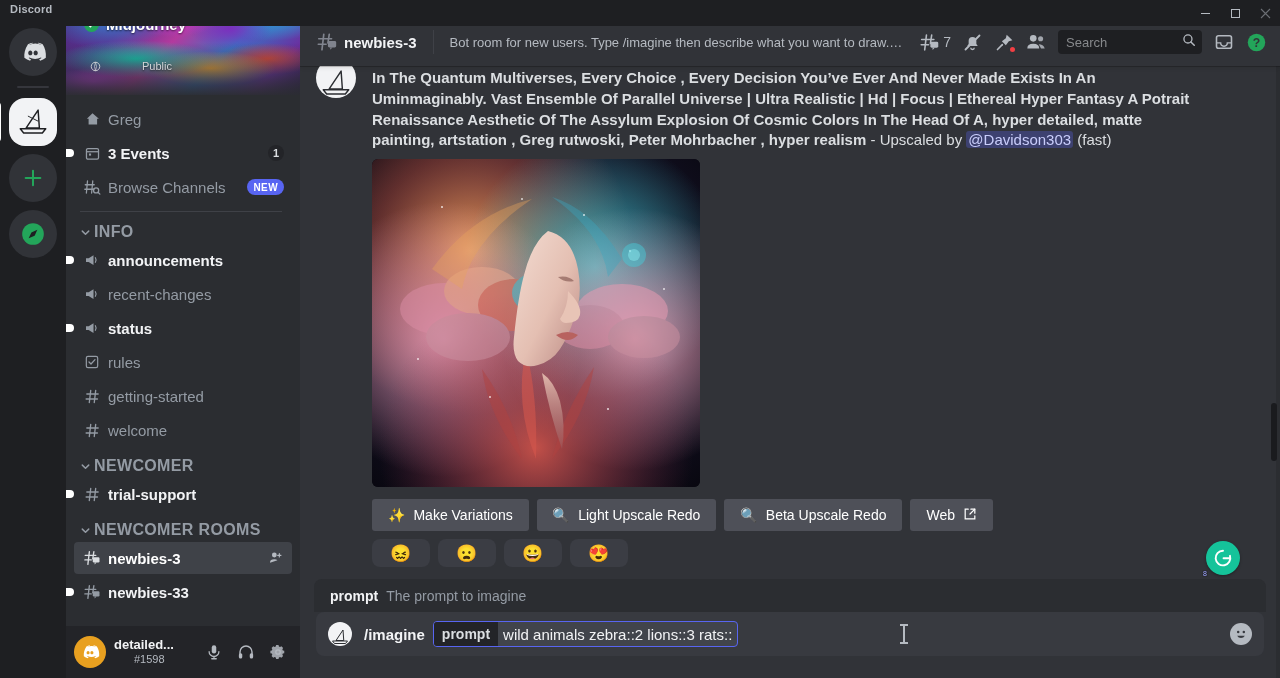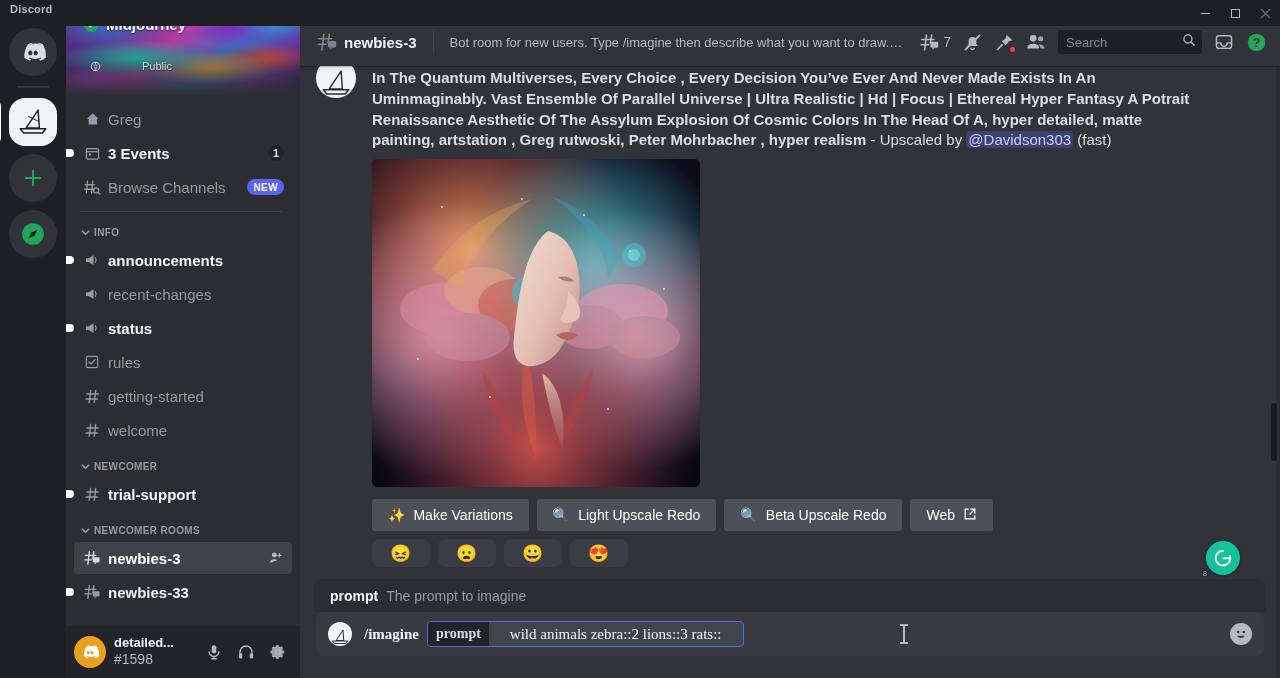--- a/index.html
+++ b/index.html
@@ -87,32 +87,32 @@
   .unread-dot{ position:absolute; left:-8px; top:50%; transform:translateY(-50%);
                width:8px; height:8px; background:#fff; border-radius:0 4px 4px 0; }
   .badge-num{ margin-left:auto; min-width:16px; height:16px; border-radius:8px;
               background:#232428; color:#dbdee1; font-size:11px; font-weight:bold;
               display:flex; align-items:center; justify-content:center; padding:0 5px; }
   .badge-new{ margin-left:auto; height:16px; border-radius:8px; background:#5865f2;
               color:#fff; font-size:10px; font-weight:bold; letter-spacing:.4px;
               display:flex; align-items:center; justify-content:center; padding:0 6px; }
   .hr{ height:1px; background:#3f4147; margin:8px 18px 8px 14px; }
   .cat{ height:24px; padding:0 8px 0 14px; display:flex; align-items:center;
-        color:#949ba4; font-size:10px; font-weight:bold; letter-spacing:.35px; margin-top:8px; }
+        color:#949ba4; font-size:16px; font-weight:bold; letter-spacing:.35px; margin-top:8px; }
   .cat svg{ margin-right:3px; }
   .addp{ margin-left:auto; color:#b5bac1; display:flex; align-items:center; }
 
   .userbar{
     height:52px; background:#232428; display:flex; align-items:center; padding:0 8px;
     flex:0 0 52px;
   }
   .avatar-sm{ width:32px; height:32px; border-radius:50%; background:#e8a020;
               display:flex; align-items:center; justify-content:center; margin-right:8px; flex:0 0 32px; }
   .uname{ font-size:13px; font-weight:bold; color:#f2f3f5; line-height:1.15; }
-  .utag{ font-size:14px; color:#b5bac1; line-height:1.2; }
+  .utag{ font-size:11px; color:#b5bac1; line-height:1.2;margin-left:20px; }
   .uicons{ margin-left:auto; display:flex; gap:4px; }
   .uicon{ width:28px; height:28px; border-radius:4px; display:flex; align-items:center; justify-content:center; color:#b5bac1; }
 
   
   .main{ flex:1; height:678px; background:#313338; display:flex; flex-direction:column;
          position:relative; overflow:hidden; }
   .topbar{
     height:48px; flex:0 0 48px; display:flex; align-items:center; padding:0 8px 0 16px;
     background:#313338; box-shadow:0 1px 0 rgba(0,0,0,.2), 0 2px 4px rgba(0,0,0,.10);
     position:relative; z-index:10; margin-top:18px;
@@ -168,33 +168,33 @@
   
   .composer-wrap{ padding:0 16px 22px 16px; position:relative; }
   .slashhint{
     background:#2b2d31; border-radius:8px 8px 0 0; padding:9px 16px 8px 16px;
     display:flex; align-items:baseline; gap:8px; margin:0 -2px 0 -2px;
   }
   .slashhint .key{ font-size:14px; font-weight:bold; color:#f2f3f5; }
   .slashhint .desc{ font-size:14px; color:#949ba4; }
   .composer{
     background:#383a40; border-radius:8px; height:44px; display:flex; align-items:center;
-    padding:0 10px 0 12px; position:relative;font-family:Liberation Serif, serif;
+    padding:0 10px 0 12px; position:relative;
   }
   .cmd-avatar{ width:24px; height:24px; border-radius:50%; background:#f2f3f5;
                display:flex; align-items:flex-end; justify-content:center; overflow:hidden;
                margin-right:12px; flex:0 0 24px; }
   .slashcmd{ font-size:15px; font-weight:bold; color:#f2f3f5; margin-right:8px; }
   .argchip{
     display:flex; align-items:center; height:26px; border:1px solid #5865f2;
     border-radius:4px; overflow:hidden; background:#41444b;
   }
   .argchip .an{ background:#232428; color:#dbdee1; font-size:14px; font-weight:600;
                 padding:0 8px; height:100%; display:flex; align-items:center; }
-  .argchip .av{ color:#f2f3f5; font-size:15px; padding:0 21px;text-align:center; }
+  .argchip .av{ color:#f2f3f5; font-size:15px; padding:0 5px;text-align:center; }
   .emoji-btn{ position:absolute; right:12px; top:50%; transform:translateY(-50%);
               width:22px; height:22px; border-radius:50%; background:#b5bac1;
               display:flex; align-items:center; justify-content:center; font-size:16px; }
   .grammarly{
     position:absolute; right:40px; top:-38px; width:34px; height:34px; border-radius:50%;
     background:#15c39a; display:flex; align-items:center; justify-content:center;
     box-shadow:0 1px 3px rgba(0,0,0,.35);
   }
   .gbadge{ position:absolute; left:-4px; bottom:-2px; font-size:7px; color:#9aa0ff;
            background:#2b2d31; padding:0 1px; border-radius:2px; }

